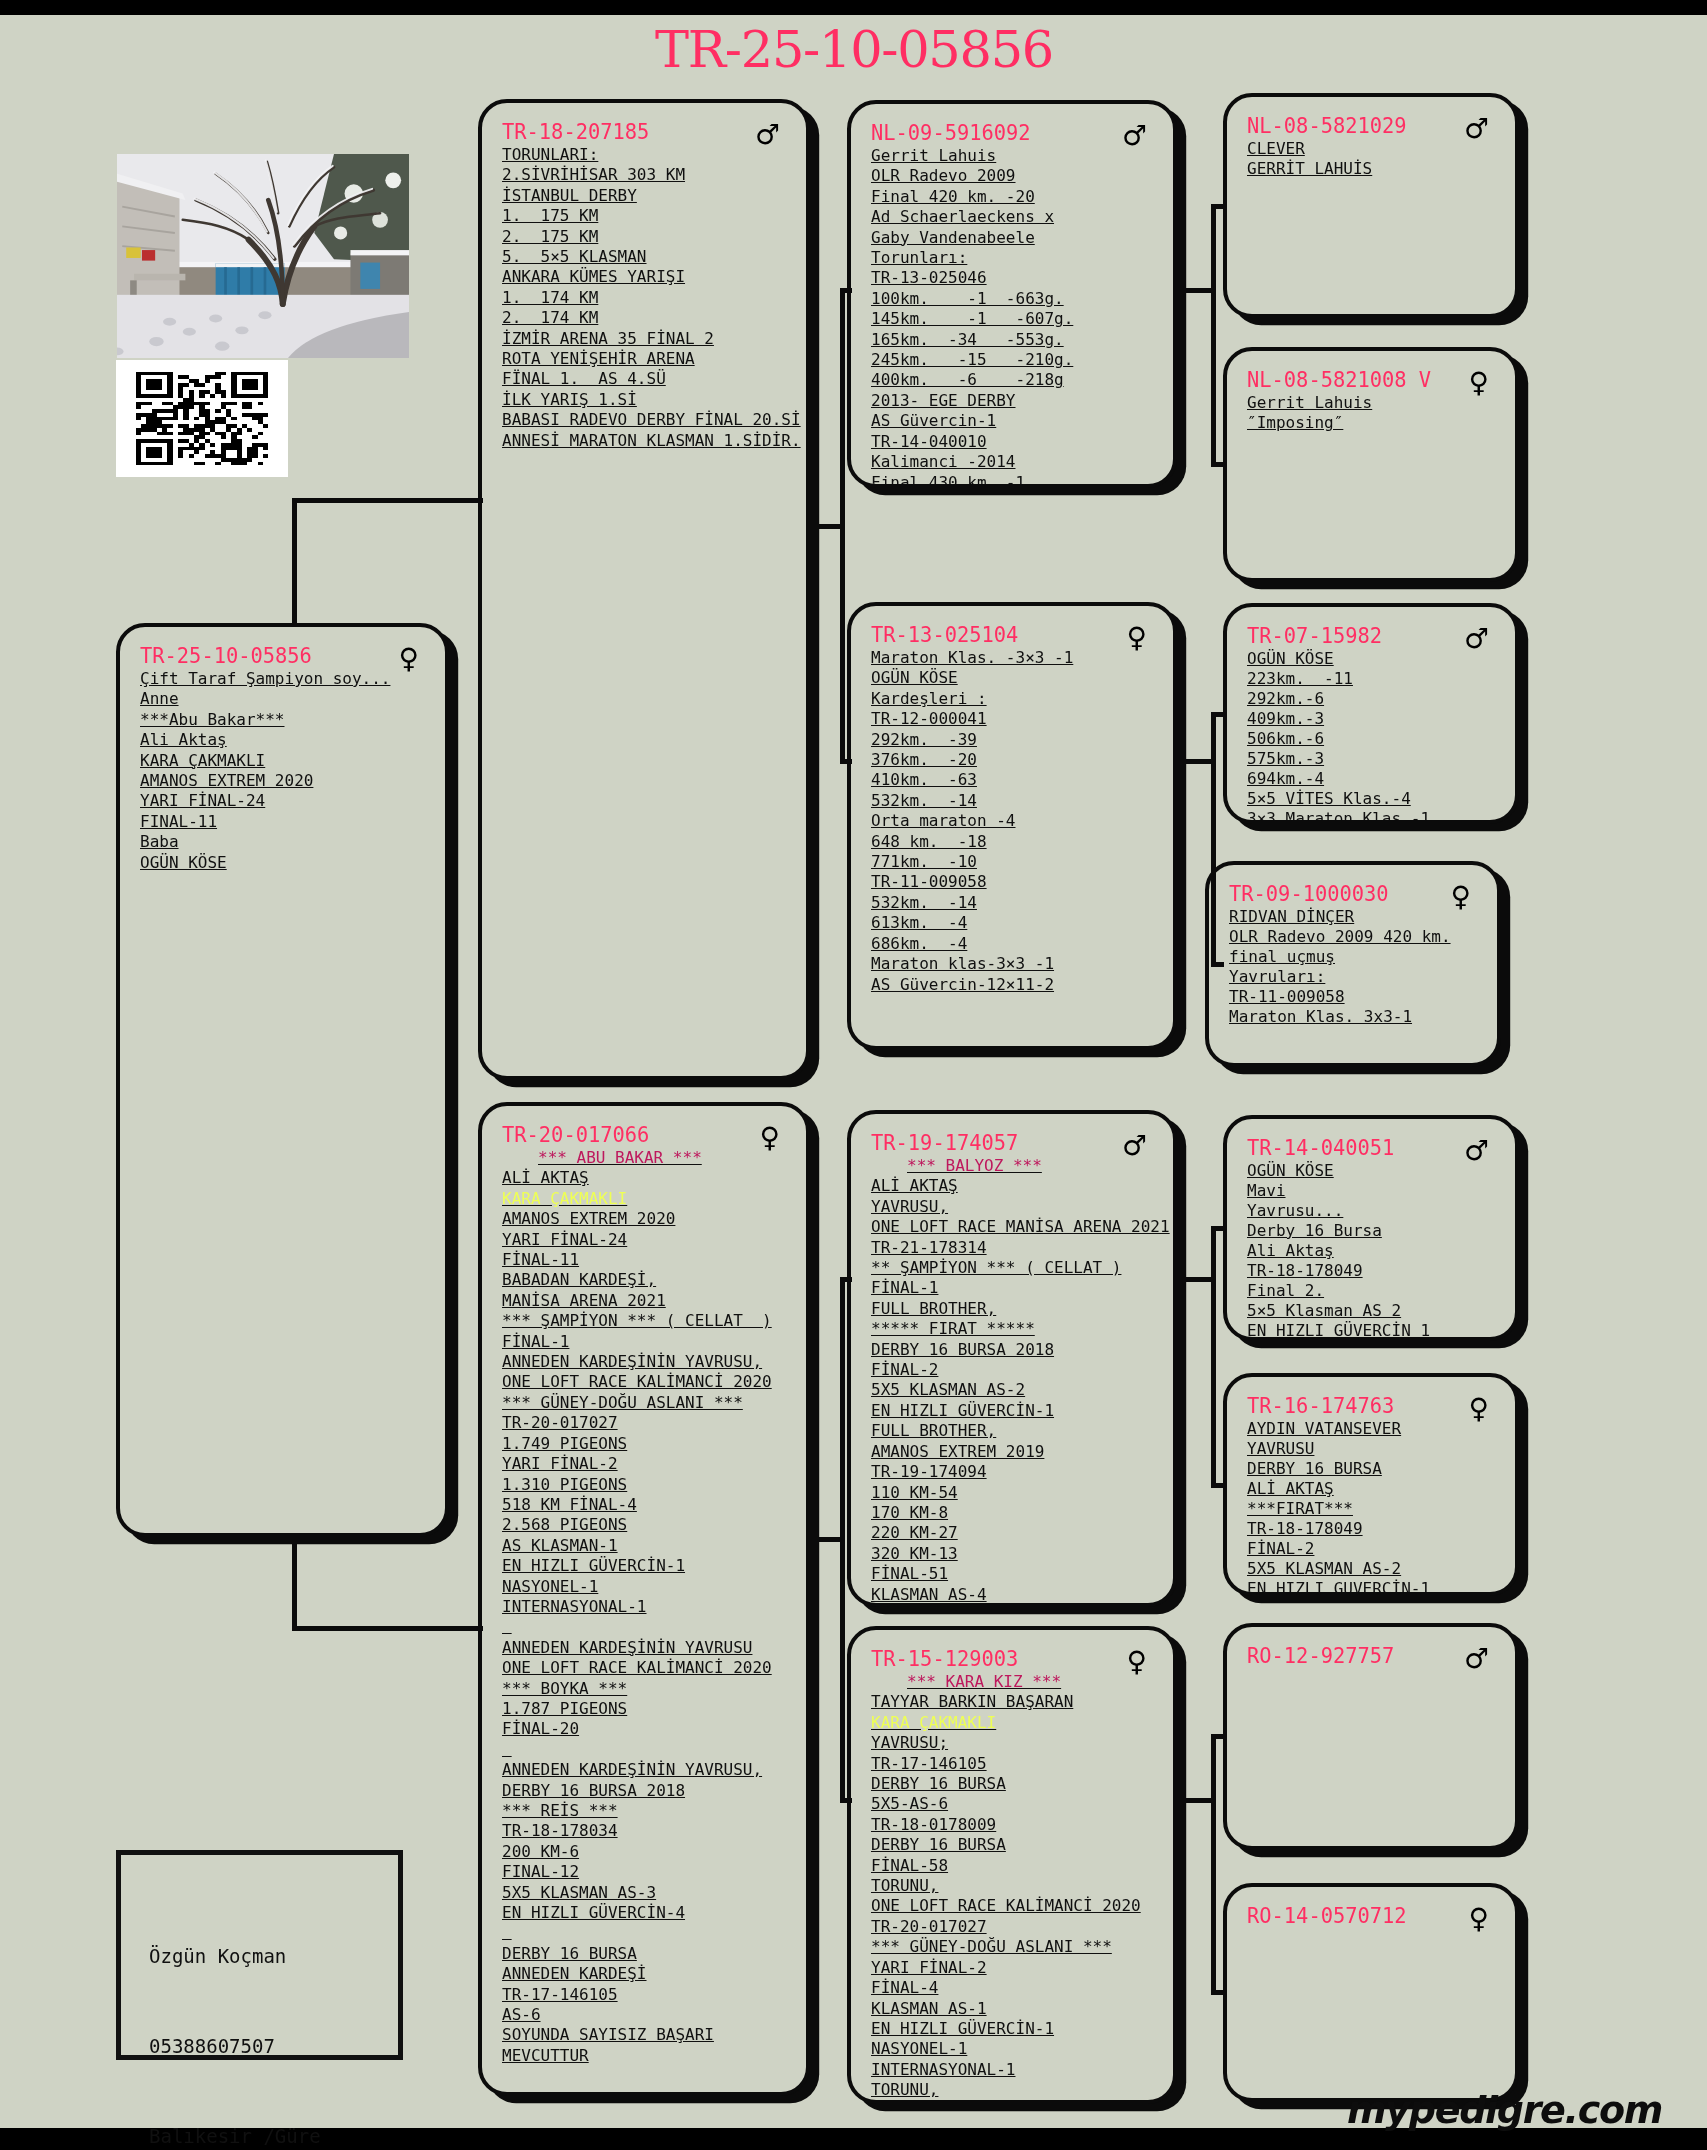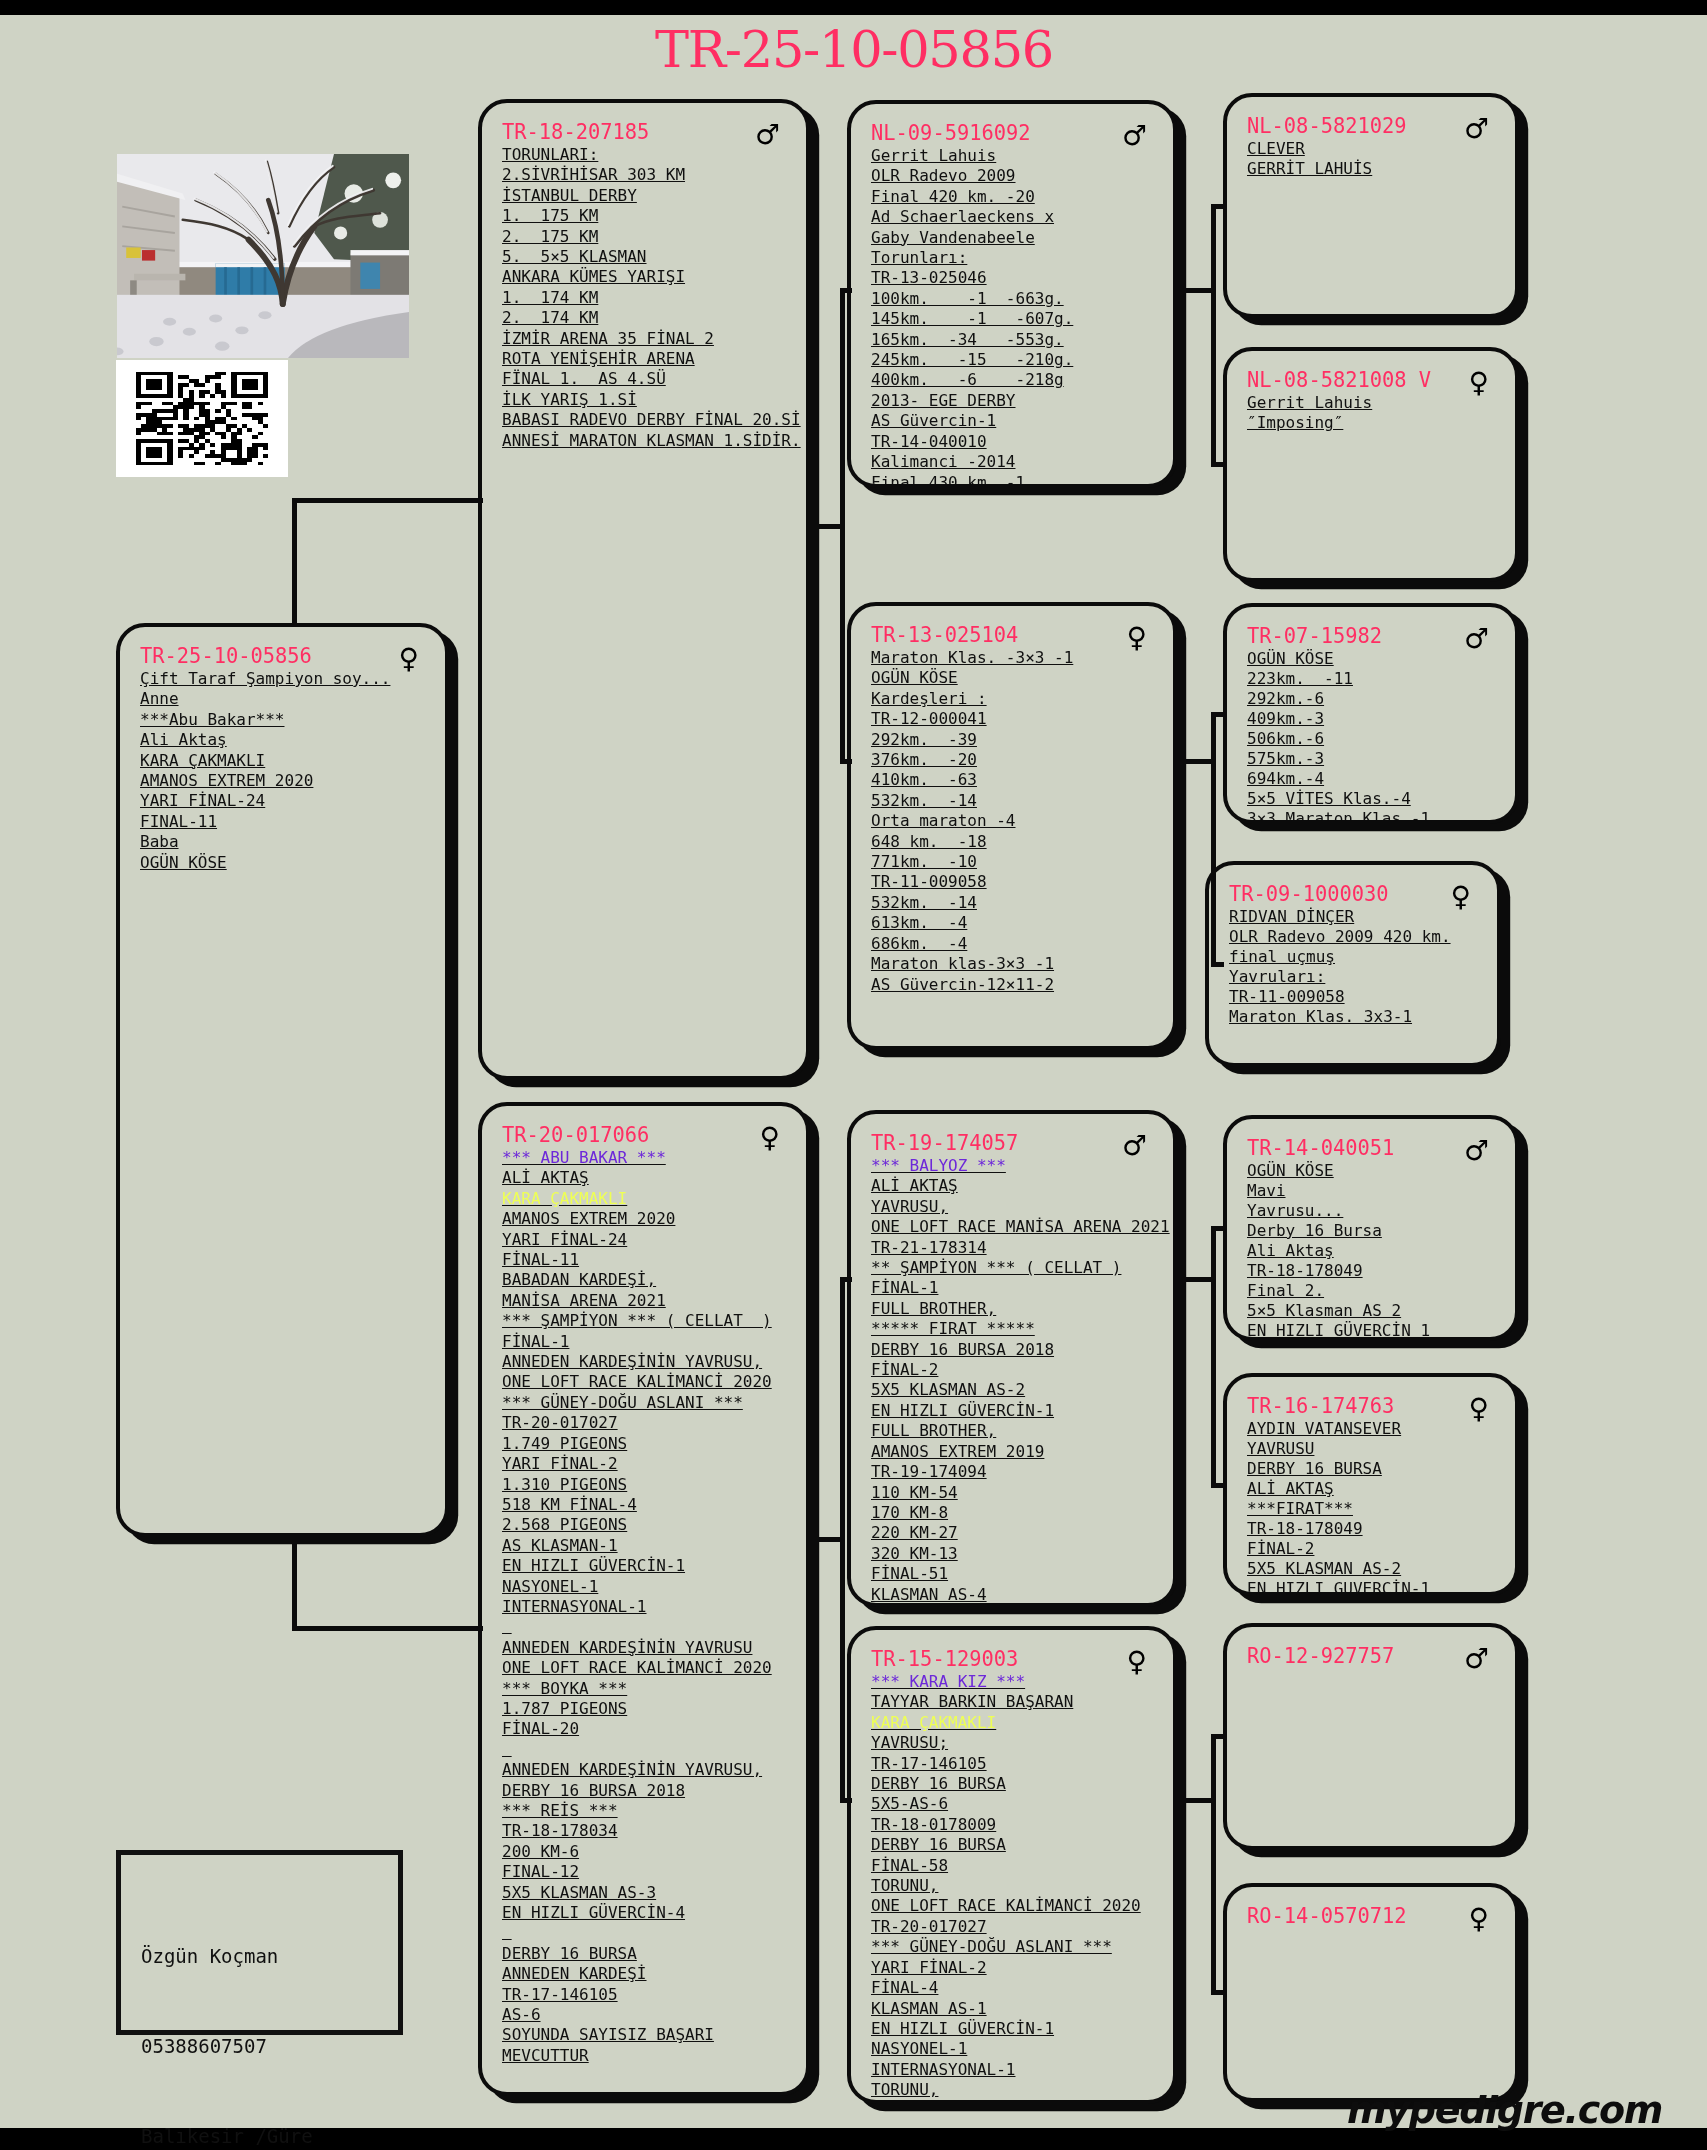--- a/index.html
+++ b/index.html
@@ -9,26 +9,26 @@
   .page-title{position:absolute;left:0;top:20px;width:1708px;text-align:center;
       font-family:"DejaVu Serif", serif;font-size:51px;letter-spacing:-1.3px;color:#ff2e63;}
   .pbox{position:absolute;background:#cfd3c5;border:4px solid #0b0b0b;border-radius:29px;
         box-shadow:9.2px 7.2px 0 0 #0b0b0b;padding:17px 0 0 20px;box-sizing:border-box;overflow:hidden;}
   .pbox .ring{font-size:20.4px;line-height:25px;color:#ff2e63;white-space:pre;}
   .pbox .sex{position:absolute;top:14.5px;right:26px;font-size:28px;color:#000;
              font-family:"DejaVu Sans", sans-serif;}
   .pbox .lines{white-space:pre;font-size:16px;line-height:20.4px;text-decoration:underline;}
   .pbox.small .lines{line-height:20px;}
   .ln{white-space:pre;}
-  .c-pink{color:#6d28d9;}
+  .c-pink{color:#be185d;margin-left:36px;}
   .c-yellow{color:#eeff54;}
   .c-blue{color:#3a3aff;}
   .conn{position:absolute;background:#0b0b0b;}
-  .contact-box{position:absolute;left:116px;top:1850px;width:287px;height:185px;
-      border:5.3px solid #111;box-sizing:border-box;padding:26px 0 0 20px;
+  .contact-box{position:absolute;left:116px;top:1850px;width:287px;height:210px;
+      border:5.3px solid #111;box-sizing:border-box;padding:26px 0 0 28px;
       font-size:19px;line-height:30px;white-space:pre;}
   .logo{position:absolute;left:1347px;top:2088px;width:302px;text-align:center;
       font-family:"DejaVu Sans", sans-serif;font-weight:bold;font-style:italic;
       font-size:38px;color:#0d0d0d;letter-spacing:-1.3px;}
   .photo{position:absolute;left:117px;top:154px;width:292px;height:204px;}
   .qrwrap{position:absolute;left:116px;top:360px;width:172px;height:117px;background:#fff;}
   .qrwrap svg{position:absolute;left:9.2px;top:4px;width:154px;height:109px;}
 </style>
 </head>
 <body>

